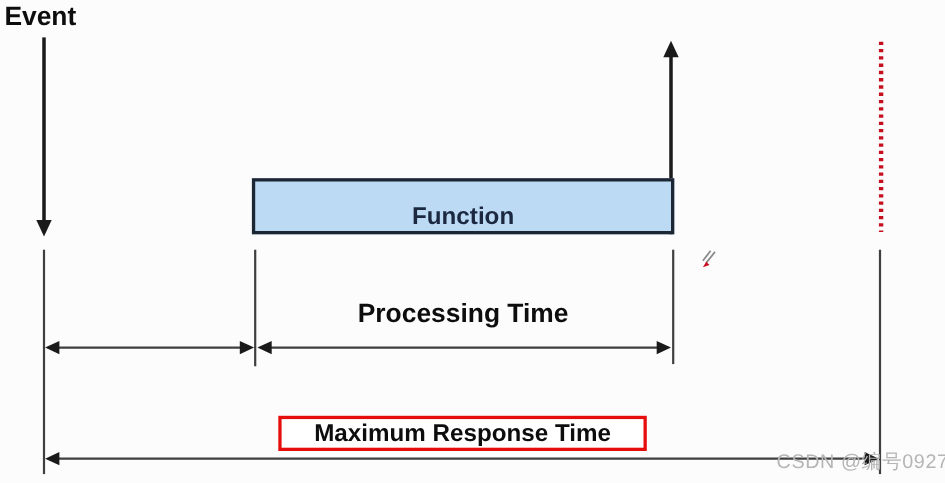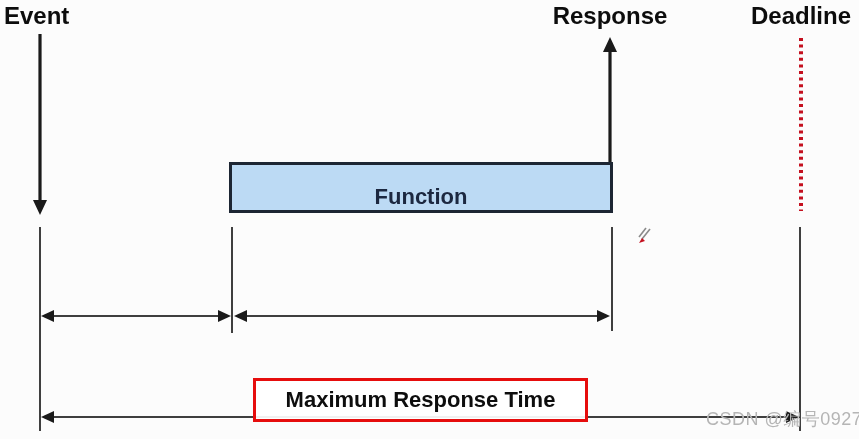--- a/index.html
+++ b/index.html
@@ -54,25 +54,24 @@
     justify-content: center;
   }
   .function-box span {
     font-size: 22px;
     font-weight: bold;
     color: var(--function-text);
   }
   .max-box {
     position: absolute;
     left: 253px; top: 378px;
-    width: 335px; height: 44px;
+    width: 335px; height: 32px;
     border: 3px solid var(--highlight-red);
     background: rgba(255,255,255,0.92);
     display: flex;
-    align-items: center;
     justify-content: center;
   }
   .max-box span {
     font-size: 22px;
     font-weight: bold;
     color: var(--text-color);
     white-space: nowrap;
   }
   .watermark {
     position: absolute;
@@ -129,23 +128,22 @@
       <line class="cursor-stroke" x1="646" y1="228" x2="639" y2="237"></line>
       <polygon class="cursor-tip" points="642,238 645,241 639,243"></polygon>
     </g>
   </svg>
 
   <div class="function-box">
     <span>Function</span>
   </div>
 
   <div class="lbl top event">Event</div>
-  <div class="lbl top response">Response</div>
-  <div class="lbl top deadline">Deadline</div>
 
+  <div class="lbl interval processing">Processing Time</div>
 
   <div class="max-box">
     <span>Maximum Response Time</span>
   </div>
 
   <div class="watermark">CSDN @编号0927</div>
 
 </div>
 
 </body></html>

